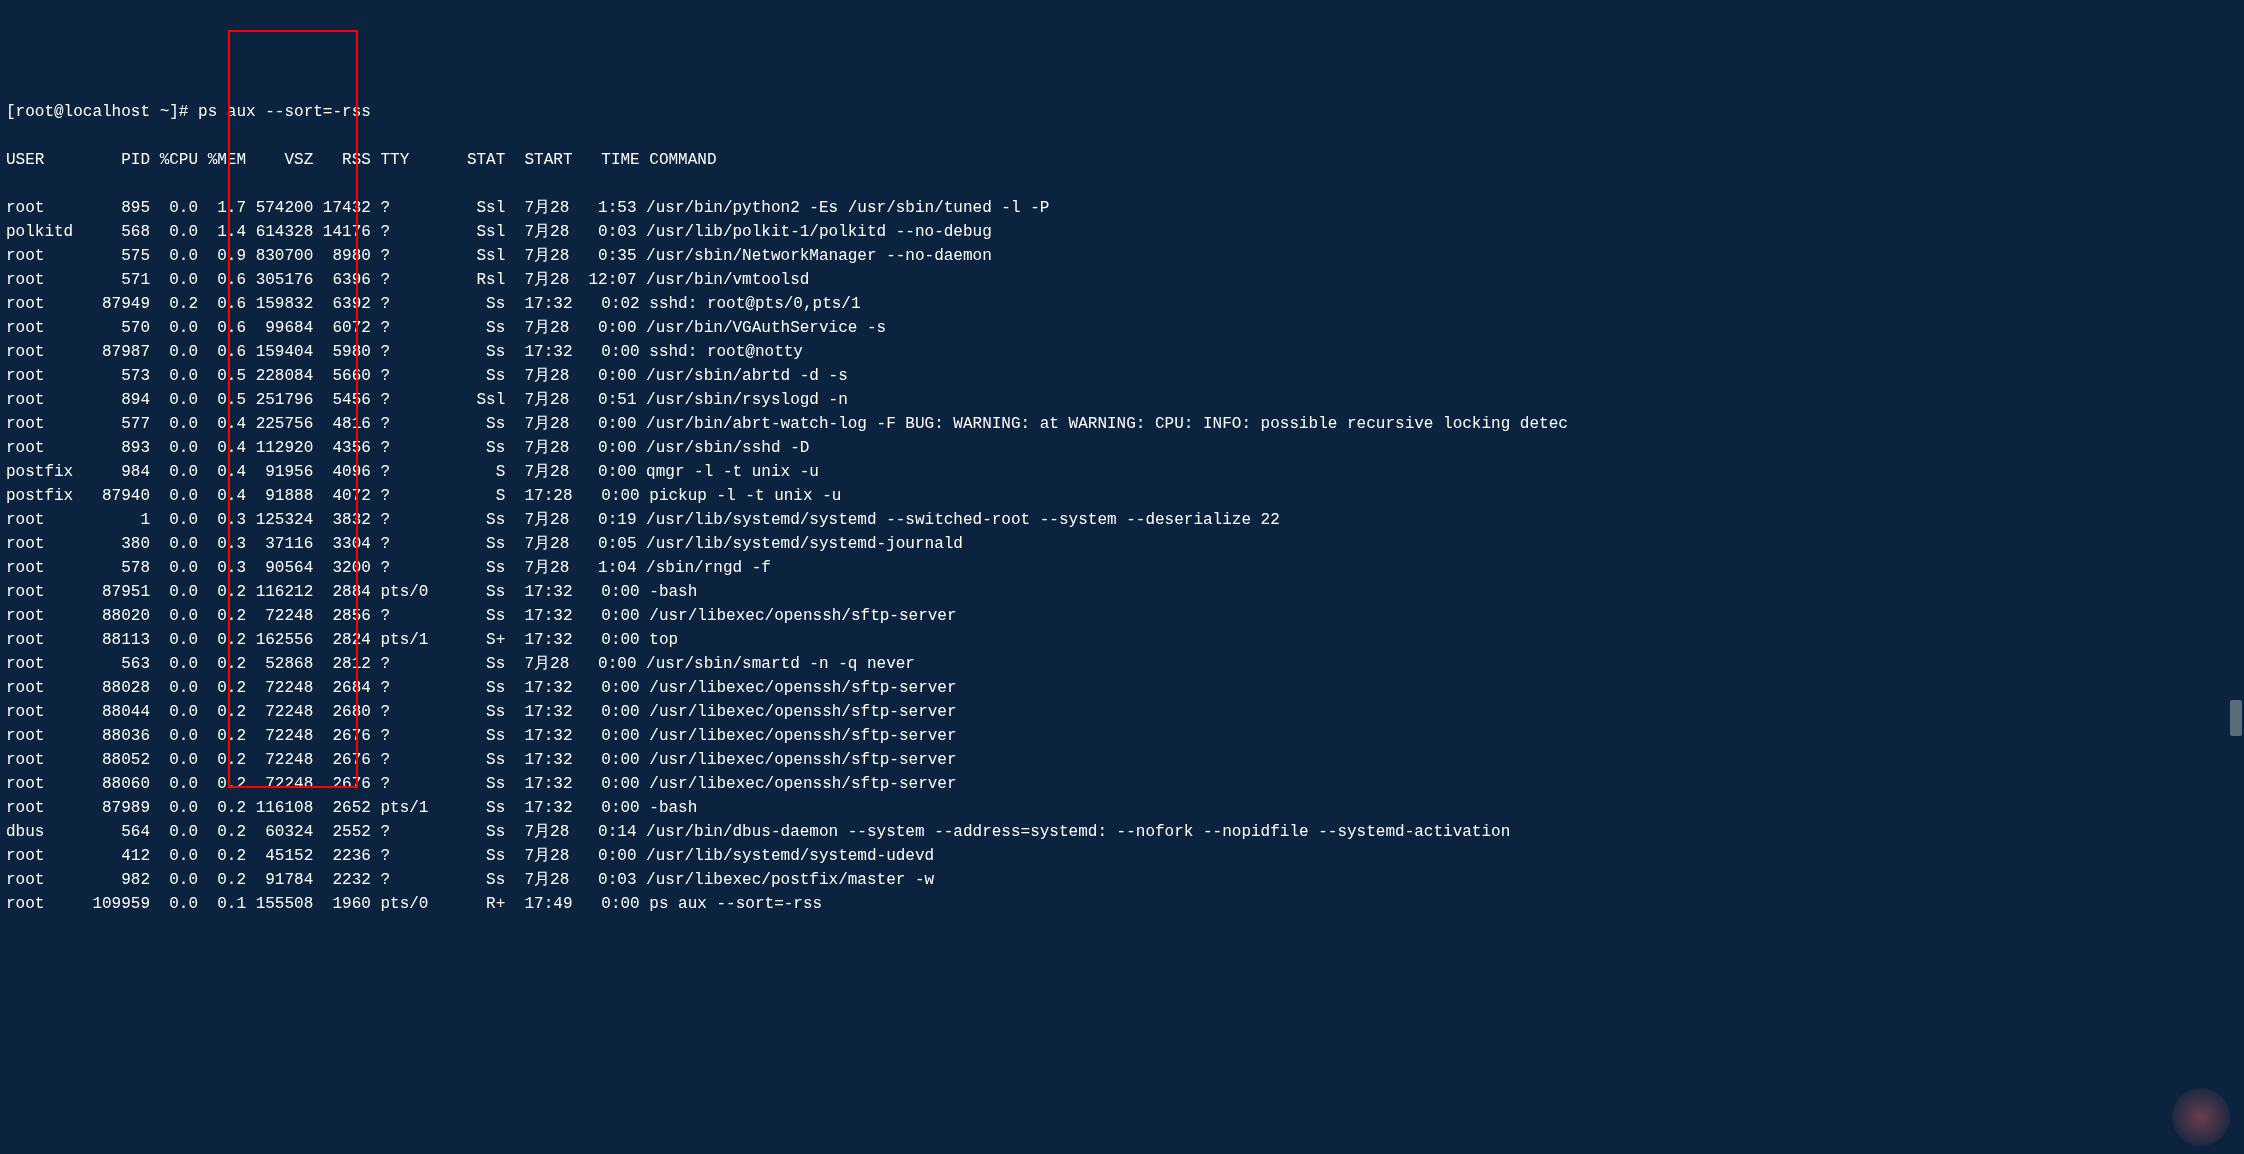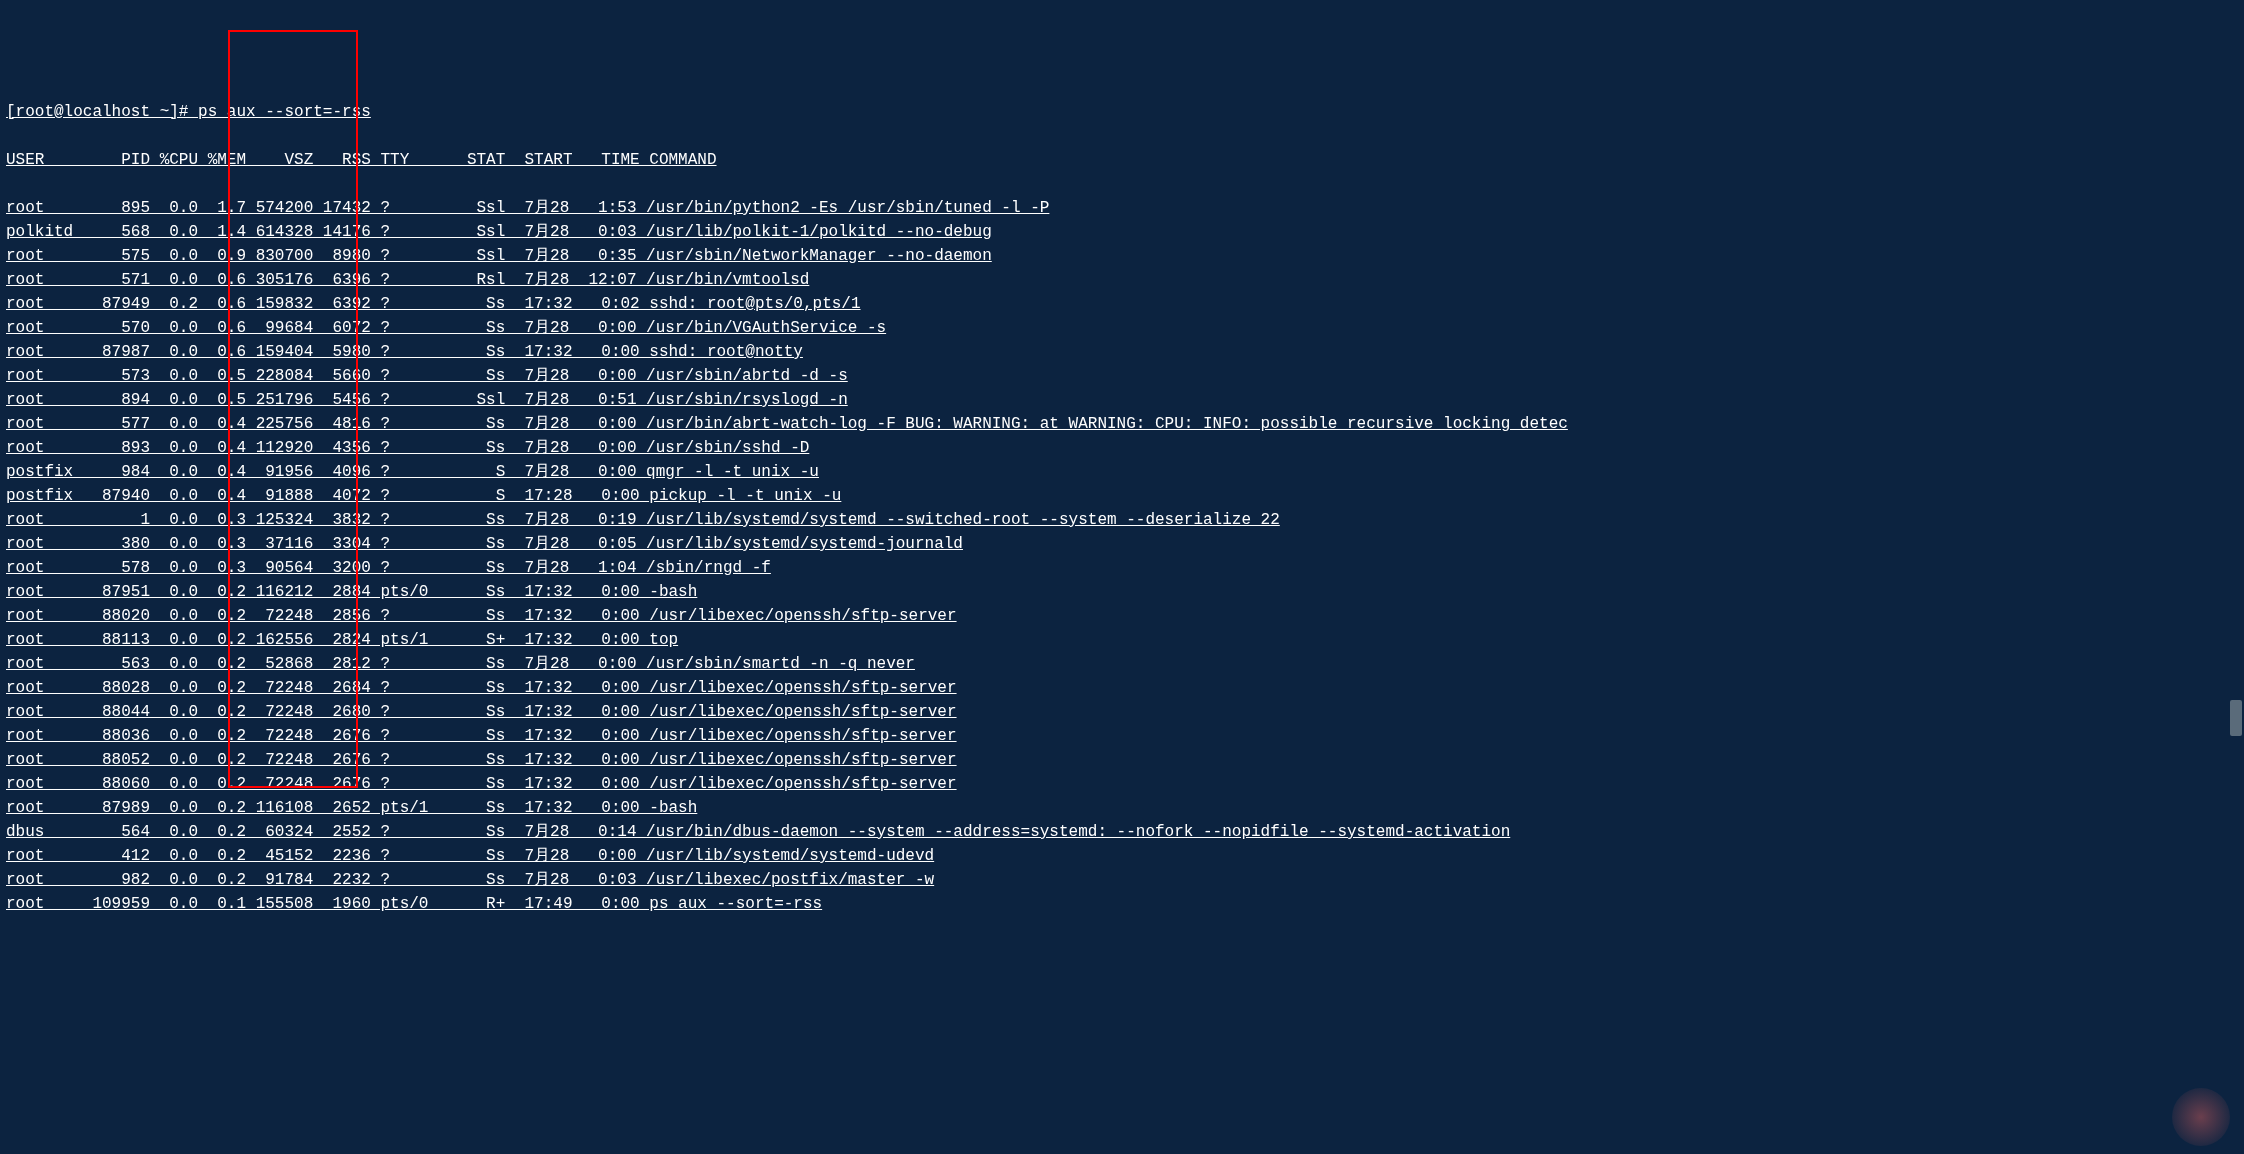--- a/index.html
+++ b/index.html
@@ -9,21 +9,21 @@
     font-family: 'Consolas', 'Monaco', 'Courier New', monospace;
     font-size: 16px;
     line-height: 24px;
     padding: 4px 6px;
     white-space: pre;
     overflow: hidden;
     width: 2244px;
     height: 1154px;
     position: relative;
   }
-  .line { white-space: pre; text-decoration: underline; }
+  .line { white-space: pre; }
   .highlight-box {
     position: absolute;
     border: 2px solid #ff0000;
     pointer-events: none;
   }
   .watermark {
     position: absolute;
     bottom: 8px;
     right: 14px;
     width: 58px;

